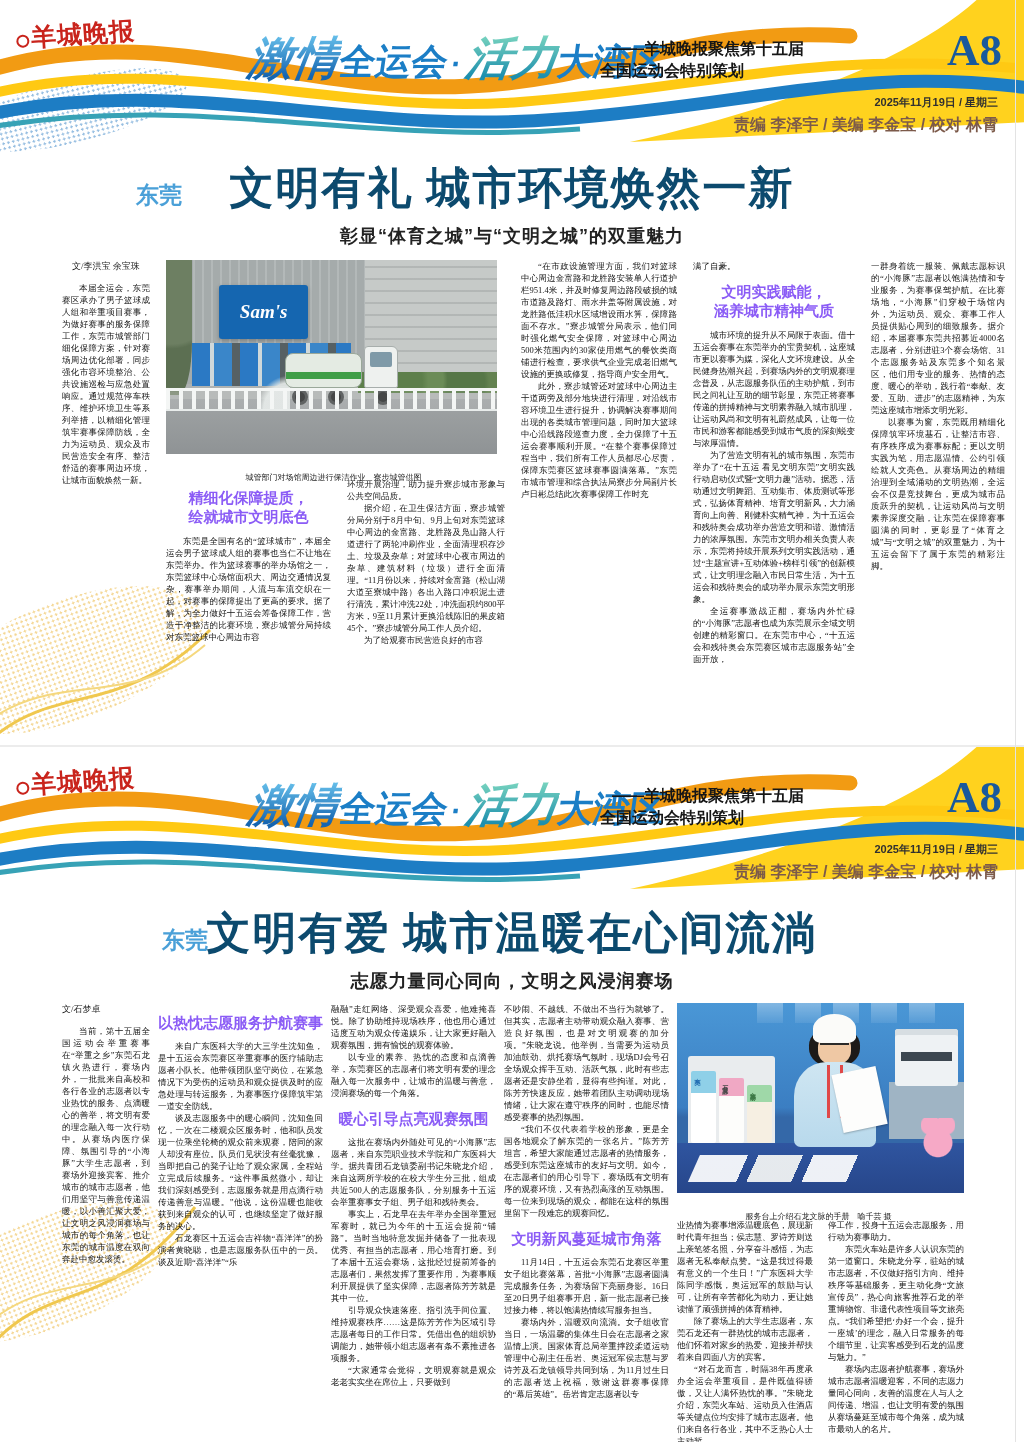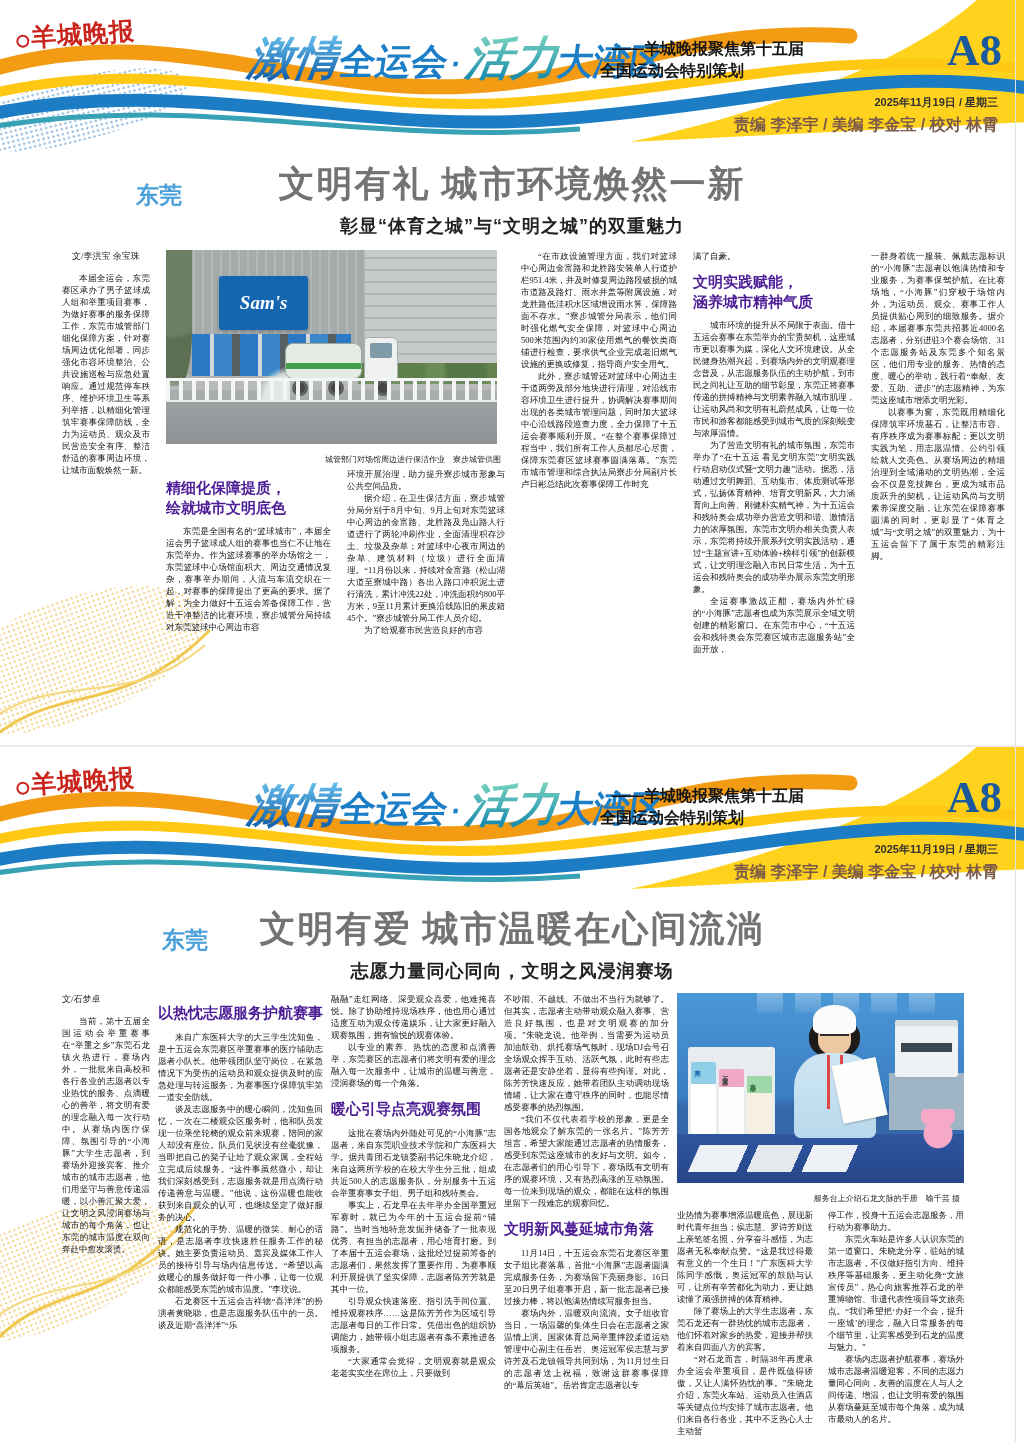--- a/index.html
+++ b/index.html
@@ -43,33 +43,33 @@
   .ht-gold  { background-image:radial-gradient(circle, rgba(235,182,60,.55) 1px, transparent 1.3px);
               background-size:5px 5px; }
   .swirl-svg { position:absolute; z-index:0; pointer-events:none; }
 
   
   .headRow { position:relative; text-align:center; z-index:2; }
   .regionTag { position:absolute; font-weight:900; color:#4aa0d8; font-size:23px; }
   #sheet1 .regionTag { left:136px; top:16px; }
   #sheet2 .regionTag { left:162px; top:16px; }
   .mainTitle { font-family:"Liberation Serif","DejaVu Serif",serif; font-weight:900;
-               font-size:36px; letter-spacing:2px; color:#737373; line-height:1.15; }
+               font-size:44px; letter-spacing:2px; color:#0c4a6e; line-height:1.15; }
   .deck { font-size:18px; color:#222; margin-top:9px; font-weight:bold; letter-spacing:1px; }
 
   
   .content { position:relative; margin-left:62px; width:903px; z-index:2; }
   .p { text-align:justify; font-size:8.5px; line-height:12px;
        font-family:"Liberation Serif","DejaVu Serif",serif; color:#141414; }
   .ind { text-indent:2em; }
   .byline { font-size:9px; text-align:center; margin-bottom:9px; color:#222;
             font-family:"Liberation Serif","DejaVu Serif",serif; }
   .byline2 { text-align:left; }
-  .st { font-size:15px; font-weight:900; text-align:left; white-space:pre-line;
-        line-height:1.3; margin:10px 0 8px; color:#4c1d95; }
+  .st { font-size:15px; font-weight:900; text-align:center; white-space:pre-line;
+        line-height:1.3; margin:10px 0 8px; color:#8b5cf6; }
   .colx { overflow:hidden; }
 
   .body1 { display:grid; grid-template-columns:88px 165px 158px 156px 162px 134px;
            grid-template-rows:218px 1fr; column-gap:16px; height:488px; margin-top:12px; }
   .b1c1 { grid-column:1; grid-row:1/3; }
   .photoBlock1 { grid-column:2/4; grid-row:1; }
   .b1c2 { grid-column:2; grid-row:2; }
   .b1c3 { grid-column:3; grid-row:2; }
   .b1c4 { grid-column:4; grid-row:1/3; }
   .b1c5 { grid-column:5; grid-row:1/3; }
@@ -78,22 +78,22 @@
   .body2 { display:grid; grid-template-columns:88px 165px 165px 165px 287px;
            grid-template-rows:216px 1fr; column-gap:8px; height:447px; margin-top:10px; }
   .b2c1 { grid-column:1; grid-row:1/3; }
   .b2c2 { grid-column:2; grid-row:1/3; }
   .b2c3 { grid-column:3; grid-row:1/3; }
   .b2c4 { grid-column:4; grid-row:1/3; }
   .photoBlock2 { grid-column:5; grid-row:1; }
   .b2c56 { grid-column:5; grid-row:2; display:flex; gap:15px; }
   .b2c56 > div { width:136px; overflow:hidden; }
 
-  .caption { font-size:8px; text-align:right; margin-top:10px; padding-right:4px;
-             font-family:Liberation Sans, sans-serif; color:#222; }
+  .caption { font-size:8px; text-align:center; margin-top:18px; padding-right:4px;
+             font-family:Liberation Serif, serif; color:#222; }
 
   
   .photo1 { position:relative; width:331px; height:194px; overflow:hidden; background:#aeb2b1; }
   .ph1-wallL { position:absolute; left:0; top:0; width:60%; height:64%; background:#a5abab;
     background-image:repeating-linear-gradient(90deg, rgba(255,255,255,.16) 0 2px, transparent 2px 9px); }
   .ph1-wallR { position:absolute; left:60%; top:0; width:40%; height:60%; background:#c6cac8;
     background-image:repeating-linear-gradient(0deg, rgba(120,125,125,.25) 0 2px, transparent 2px 12px); }
   .ph1-trees { position:absolute; left:-8px; top:0; width:34px; height:70%;
     background:radial-gradient(circle at 40% 30%, #6d7f62 0 45%, transparent 50%),
                radial-gradient(circle at 55% 65%, #5c6f52 0 45%, transparent 50%), #7d8a74; border-radius:0 0 40% 0; }
@@ -315,21 +315,20 @@
     <div class="body2">
       <div class="colx b2c1">
         <div class="byline byline2">文/石梦卓</div>
         <p class="p ind">当前，第十五届全国运动会举重赛事在“举重之乡”东莞石龙镇火热进行，赛场内外，一批批来自高校和各行各业的志愿者以专业热忱的服务、点滴暖心的善举，将文明有爱的理念融入每一次行动中。从赛场内医疗保障、氛围引导的“小海豚”大学生志愿者，到赛场外迎接宾客、推介城市的城市志愿者，他们用坚守与善意传递温暖，以小善汇聚大爱，让文明之风浸润赛场与城市的每个角落，也让东莞的城市温度在双向奔赴中愈发滚烫。</p>
       </div>
 
       <div class="colx b2c2">
         <h3 class="st">以热忱志愿服务护航赛事</h3>
         <p class="p ind">来自广东医科大学的大三学生沈知鱼，是十五运会东莞赛区举重赛事的医疗辅助志愿者小队长。他带领团队坚守岗位，在紧急情况下为受伤的运动员和观众提供及时的应急处理与转运服务，为赛事医疗保障筑牢第一道安全防线。</p>
         <p class="p ind">谈及志愿服务中的暖心瞬间，沈知鱼回忆，一次在二楼观众区服务时，他和队员发现一位乘坐轮椅的观众前来观赛，陪同的家人却没有座位。队员们见状没有丝毫犹豫，当即把自己的凳子让给了观众家属，全程站立完成后续服务。“这件事虽然微小，却让我们深刻感受到，志愿服务就是用点滴行动传递善意与温暖。”他说，这份温暖也能收获到来自观众的认可，也继续坚定了做好服务的决心。</p>
-        <p class="p ind">规范化的手势、温暖的微笑、耐心的话语，是志愿者李玟快速胜任服务工作的秘诀。她主要负责运动员、嘉宾及媒体工作人员的接待引导与场内信息传送。“希望以高效暖心的服务做好每一件小事，让每一位观众都能感受东莞的城市温度。”李玟说。</p>
         <p class="p ind">石龙赛区十五运会吉祥物“喜洋洋”的扮演者黄晓聪，也是志愿服务队伍中的一员。谈及近期“喜洋洋”“乐</p>
       </div>
 
       <div class="colx b2c3">
         <p class="p">融融”走红网络、深受观众喜爱，他难掩喜悦。除了协助维持现场秩序，他也用心通过适度互动为观众传递娱乐，让大家更好融入观赛氛围，拥有愉悦的观赛体验。</p>
         <p class="p ind">以专业的素养、热忱的态度和点滴善举，东莞赛区的志愿者们将文明有爱的理念融入每一次服务中，让城市的温暖与善意，浸润赛场的每一个角落。</p>
         <h3 class="st">暖心引导点亮观赛氛围</h3>
         <p class="p ind">这批在赛场内外随处可见的“小海豚”志愿者，来自东莞职业技术学院和广东医科大学。据共青团石龙镇委副书记朱晓龙介绍，来自这两所学校的在校大学生分三批，组成共近500人的志愿服务队，分别服务十五运会举重赛事女子组、男子组和残特奥会。</p>
         <p class="p ind">事实上，石龙早在去年举办全国举重冠军赛时，就已为今年的十五运会提前“铺路”。当时当地特意发掘并储备了一批表现优秀、有担当的志愿者，用心培育打磨。到了本届十五运会赛场，这批经过提前筹备的志愿者们，果然发挥了重要作用，为赛事顺利开展提供了坚实保障，志愿者陈芳芳就是其中一位。</p>
         <p class="p ind">引导观众快速落座、指引洗手间位置、维持观赛秩序……这是陈芳芳作为区域引导志愿者每日的工作日常。凭借出色的组织协调能力，她带领小组志愿者有条不紊推进各项服务。</p>

